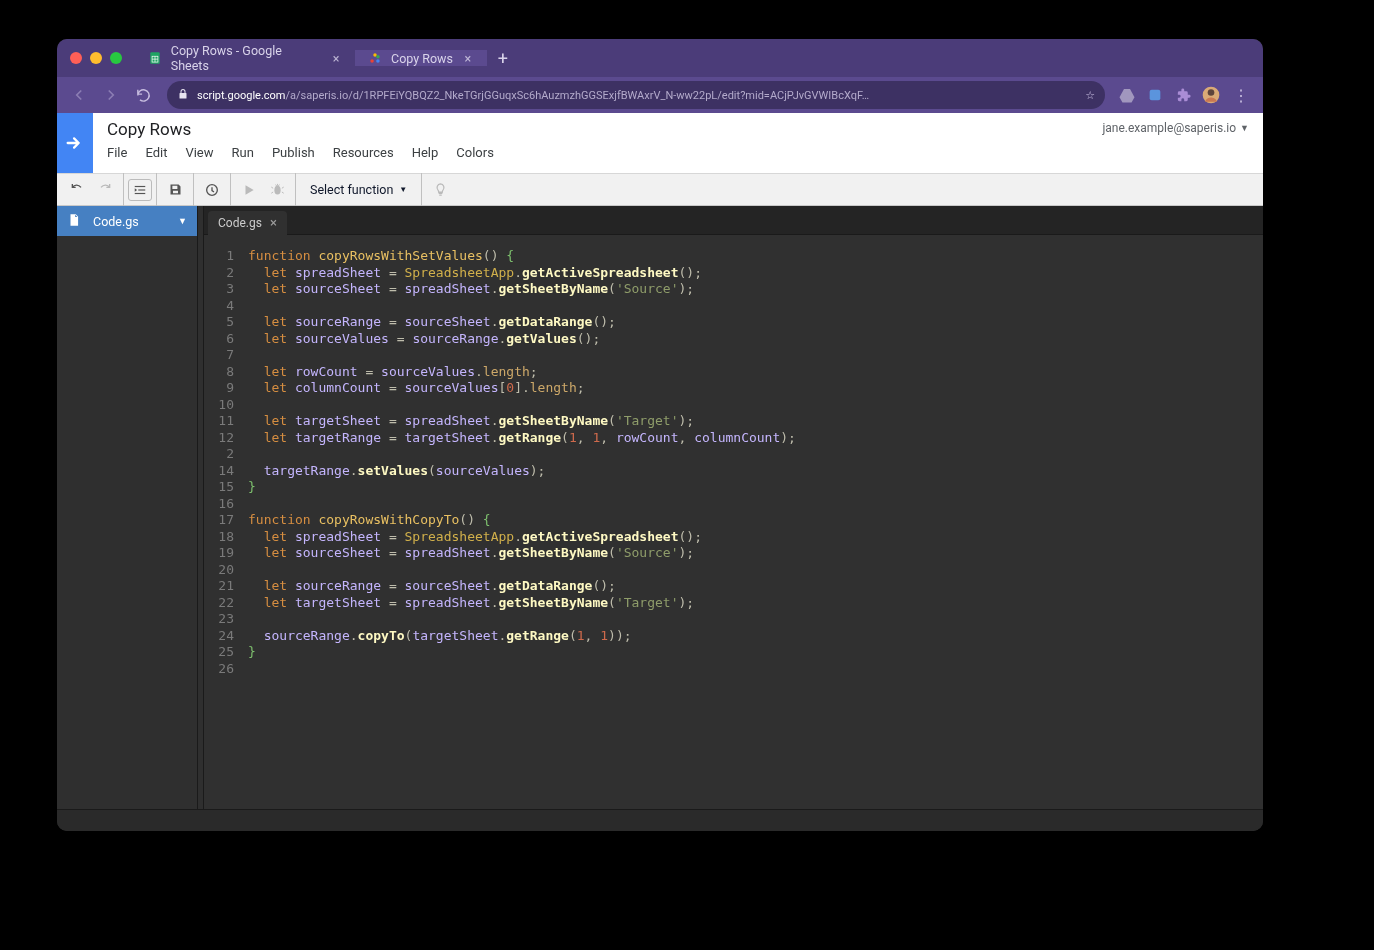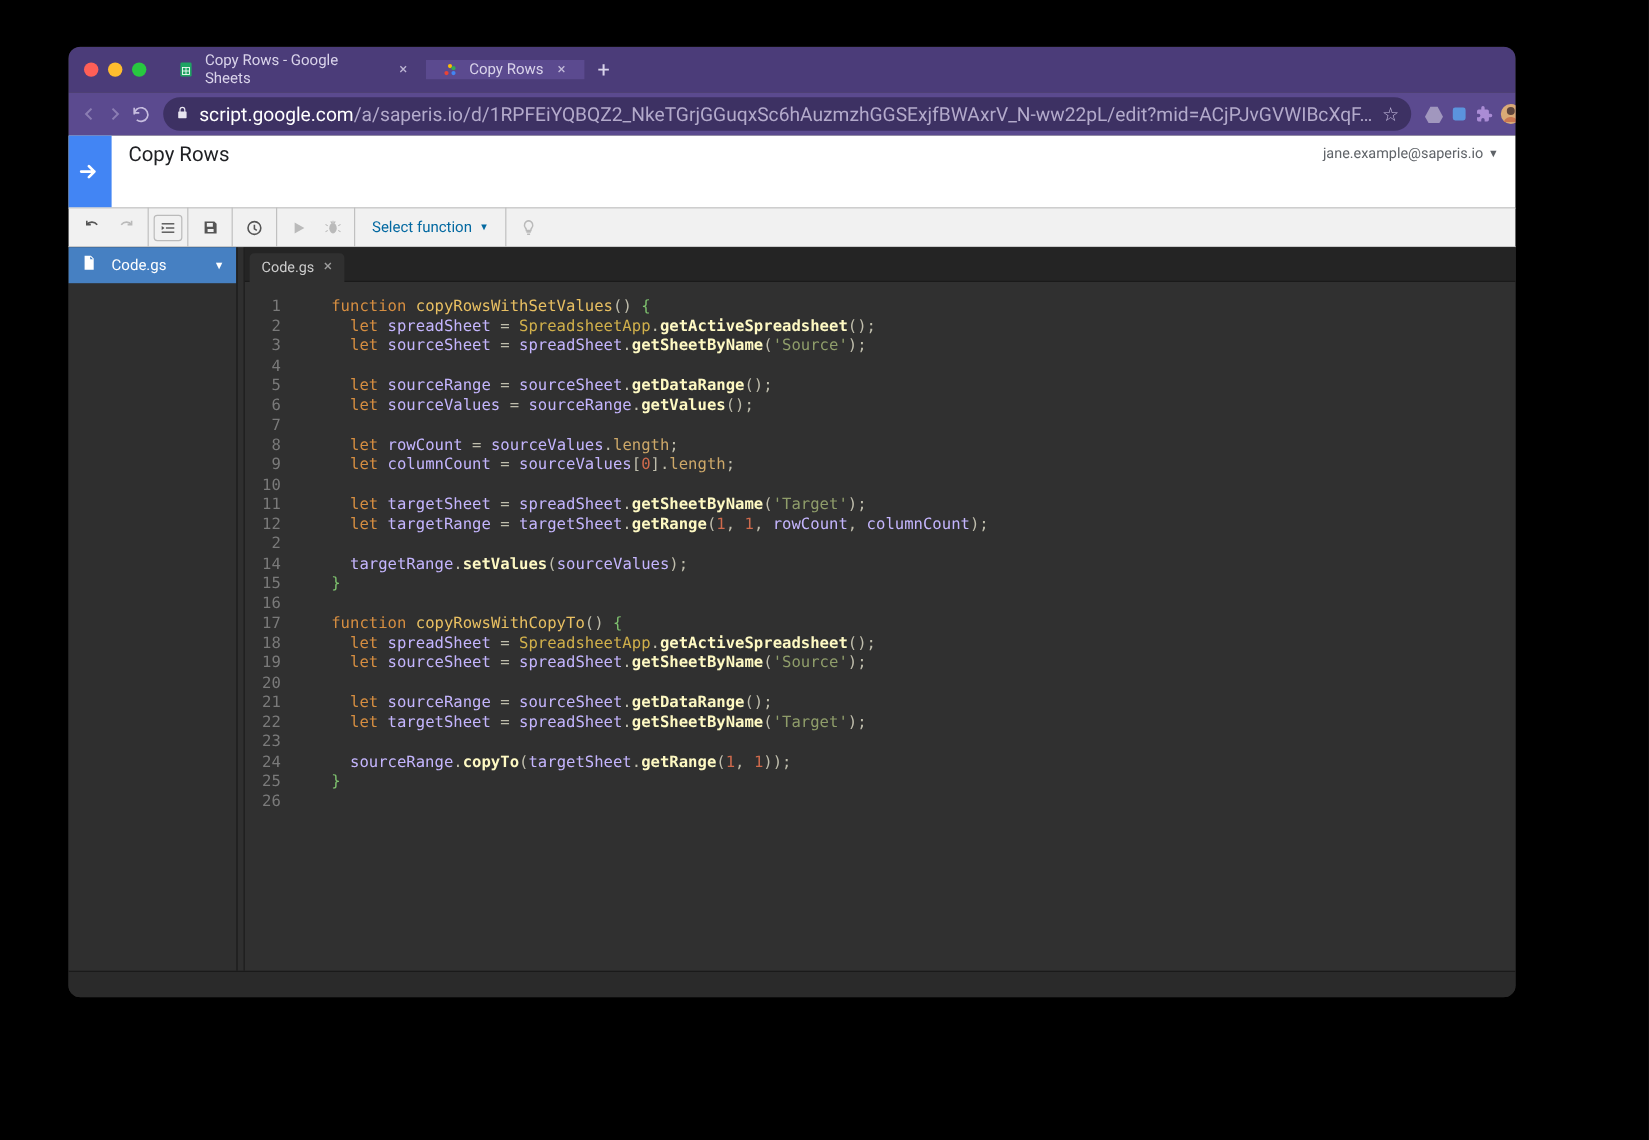--- a/index.html
+++ b/index.html
@@ -11,53 +11,53 @@
 .r { background:#ff5f57; } .y { background:#ffbd2e; } .g { background:#28c840; }
 .tabs { display:flex; height:100%; align-items:center; }
 .tab { display:flex; align-items:center; gap:8px; padding:0 12px; color:#d9d3ea; font-size:12.5px; max-width:220px; cursor:pointer; }
 .tab.active { background:#5b4a8f; }
 .tab .favicon { width:16px; height:16px; display:flex; align-items:center; justify-content:center; }
 .tab .close { width:14px; text-align:center; opacity:.8; }
 .newtab { display:flex; align-items:center; justify-content:center; width:32px; color:#d9d3ea; font-size:18px; cursor:pointer; }
 .navbar { height:36px; background:#5b4a8f; display:flex; align-items:center; padding:0 8px; gap:4px; }
 .navbtn { width:28px; height:28px; display:flex; align-items:center; justify-content:center; color:#c6bcdf; cursor:pointer; }
 .navbtn.disabled { opacity:.45; cursor:default; }
-.url { flex:1; margin:0 6px; height:28px; background:#3d3163; border-radius:14px; display:flex; align-items:center; padding:0 10px; gap:8px; color:#e8e5f0; font-size:16px; }
+.url { flex:1; margin:0 6px; height:28px; background:#3d3163; border-radius:14px; display:flex; align-items:center; padding:0 10px; gap:8px; color:#e8e5f0; font-size:11px; }
 .url .lock { color:#e8e5f0; font-size:12px; }
 .url .path { white-space:nowrap; overflow:hidden; text-overflow:ellipsis; flex:1; color:#b3aacb; }
 .url .path .host { color:#fff; }
 .ext { width:24px; height:24px; display:flex; align-items:center; justify-content:center; opacity:.9; }
 .appheader { height:60px; background:#fff; display:flex; align-items:flex-start; }
 .appicon { width:36px; height:60px; background:#4285f4; display:flex; align-items:center; justify-content:center; }
 .appicon svg { fill:#fff; }
 .apphead-text { padding:6px 14px; }
 .apptitle { font-size:17px; color:#202124; }
 .appmenu { display:flex; gap:18px; padding-top:6px; font-size:13px; color:#3c4043; }
 .appmenu span { cursor:pointer; }
 .account { margin-left:auto; padding:8px 14px; font-size:12px; color:#5f6368; display:flex; align-items:center; gap:4px; }
 .toolbar { height:33px; background:#f1f1f1; border-top:1px solid #d7d7d7; border-bottom:1px solid #c9c9c9; display:flex; align-items:center; padding:0 6px; }
 .toolbtn { min-width:28px; height:33px; display:flex; align-items:center; justify-content:center; color:#555; cursor:pointer; }
 .toolbtn.disabled { opacity:.35; cursor:default; }
 .toolsep { width:1px; height:33px; background:#c0c0c0; margin:0 4px; }
-.funcselect { padding:16px 10px; display:flex; align-items:center; gap:6px; color:#0369a1; font-size:12.5px; height:33px; cursor:pointer; }
+.funcselect { padding:16px 10px; display:flex; align-items:center; gap:6px; color:#0f172a; font-size:12.5px; height:33px; cursor:pointer; }
 .content { flex:1; display:flex; min-height:0; }
 .sidebar { width:140px; background:#2f2f2f; display:flex; flex-direction:column; }
 .file-item { height:30px; background:#4680c2; color:#fff; display:flex; align-items:center; gap:10px; padding:0 10px; font-size:12.5px; cursor:pointer; }
 .file-item .fileicon { width:16px; }
 .file-item .dd { margin-left:auto; font-size:9px; }
 .divider { width:7px; background:#2f2f2f; border-left:1px solid #1a1a1a; border-right:1px solid #1a1a1a; cursor:ew-resize; }
 .editor { flex:1; display:flex; flex-direction:column; background:#303030; min-width:0; }
 .editor-tabs { height:29px; background:#242424; border-bottom:1px solid #1a1a1a; display:flex; align-items:center; padding-left:4px; }
 .editor-tab { height:24px; margin-top:5px; padding:0 10px; background:#303030; color:#ccc; font-size:12px; display:flex; align-items:center; gap:8px; border-top-left-radius:4px; border-top-right-radius:4px; cursor:pointer; }
 .editor-tab .x { font-size:13px; opacity:.7; }
 .code { flex:1; display:flex; font-family:"Menlo","Consolas",monospace; font-size:13px; line-height:16.5px; overflow:auto; padding-top:13px; }
 .gutter { width:40px; text-align:right; padding-right:10px; color:#7a7a7a; user-select:none; }
 .gutter div { height:16.5px; }
 .codelines { flex:1; padding-left:4px; white-space:pre; }
-.codelines div { height:16.5px;margin-left:28px; }
+.codelines div { height:16.5px; }
 .kw { color:#d68e41; }
 .def { color:#e9c062; }
 .obj { color:#d1b04b; }
 .mthd { color:#fef9c3;font-weight:bold; }
 .str { color:#8f9d6a; }
 .num { color:#cf6a4c; }
 .prop { color:#cda869; }
 .var { color:#c4b5fd; }
 .punc { color:#bfbdac; }
 .brace { color:#7ec16e; }
@@ -152,20 +152,30 @@
   </div>
 
   <div class="appheader">
     <div class="appicon">
       <svg width="22" height="22" viewBox="0 0 24 24">
           <path d="M4 12h12m0 0l-5-5m5 5l-5 5" stroke="#fff" stroke-width="2.5" fill="none" stroke-linecap="round" stroke-linejoin="round"></path>
         </svg>
     </div>
     <div class="apphead-text">
       <div class="apptitle">Copy Rows</div>
+      <div class="appmenu">
+        <span>File</span>
+        <span>Edit</span>
+        <span>View</span>
+        <span>Run</span>
+        <span>Publish</span>
+        <span>Resources</span>
+        <span>Help</span>
+        <span>Colors</span>
+      </div>
     </div>
     <div class="account">
       <span>jane.example@saperis.io</span>
       <span style="font-size:9px">▼</span>
     </div>
   </div>
 
   <div class="toolbar">
     <div class="toolbtn">
         <svg width="16" height="16" viewBox="0 0 24 24" fill="none" stroke="currentColor" stroke-width="2">

